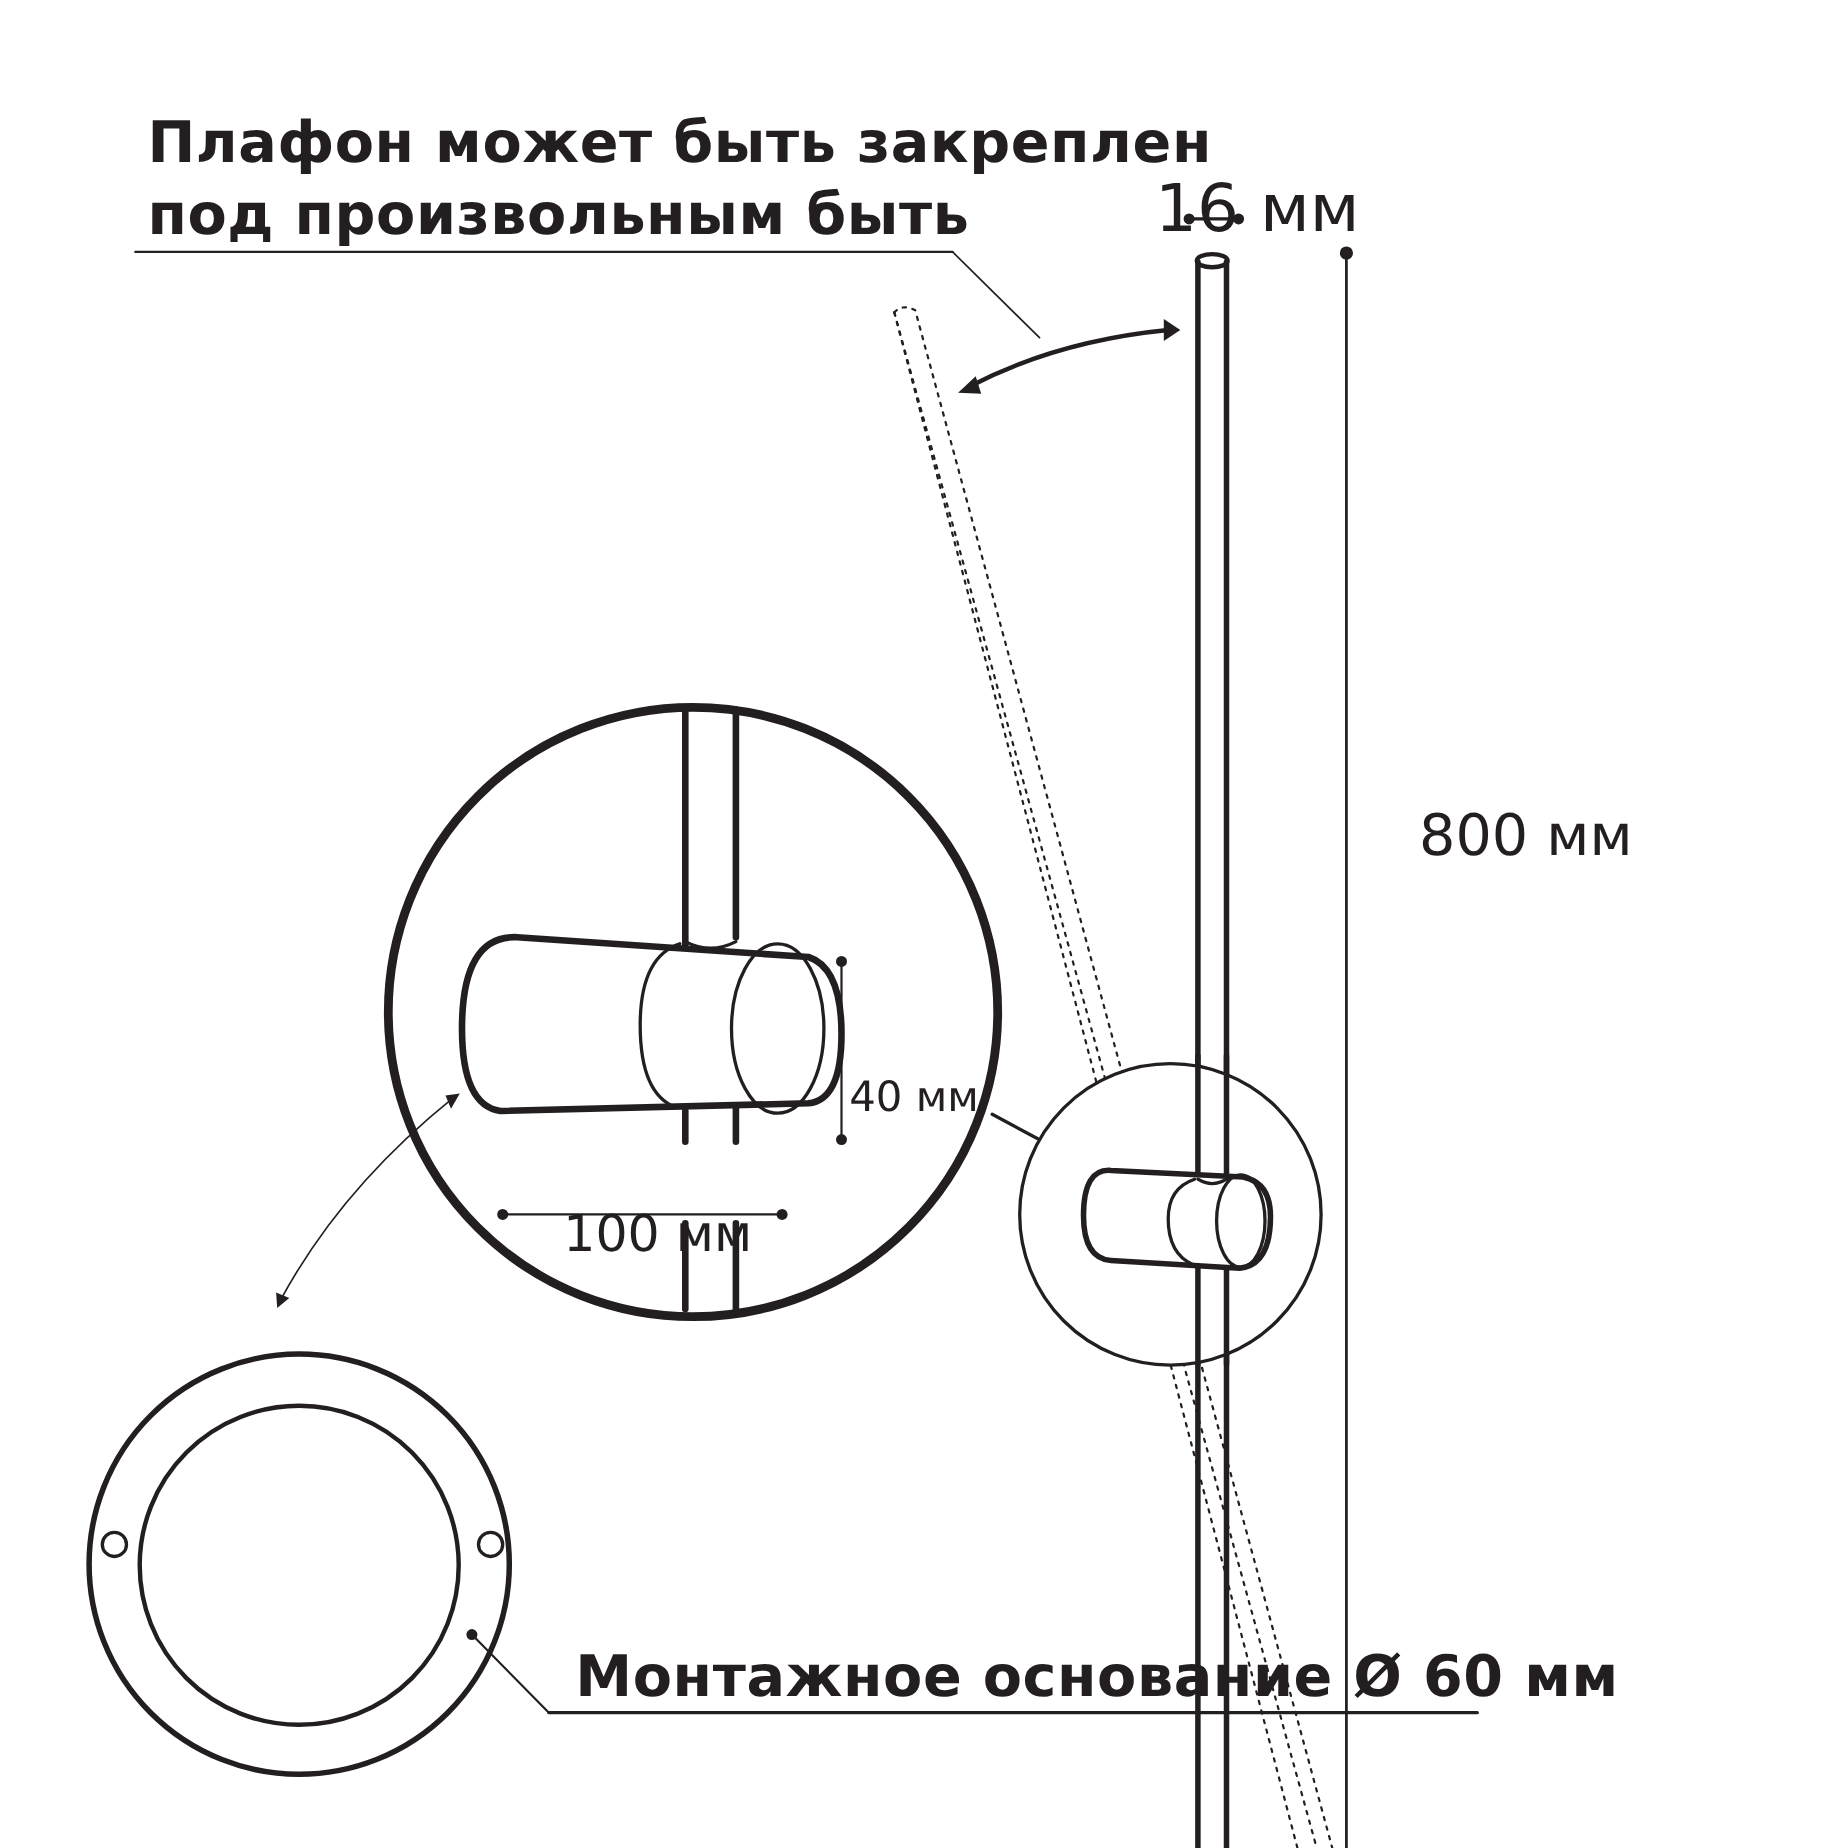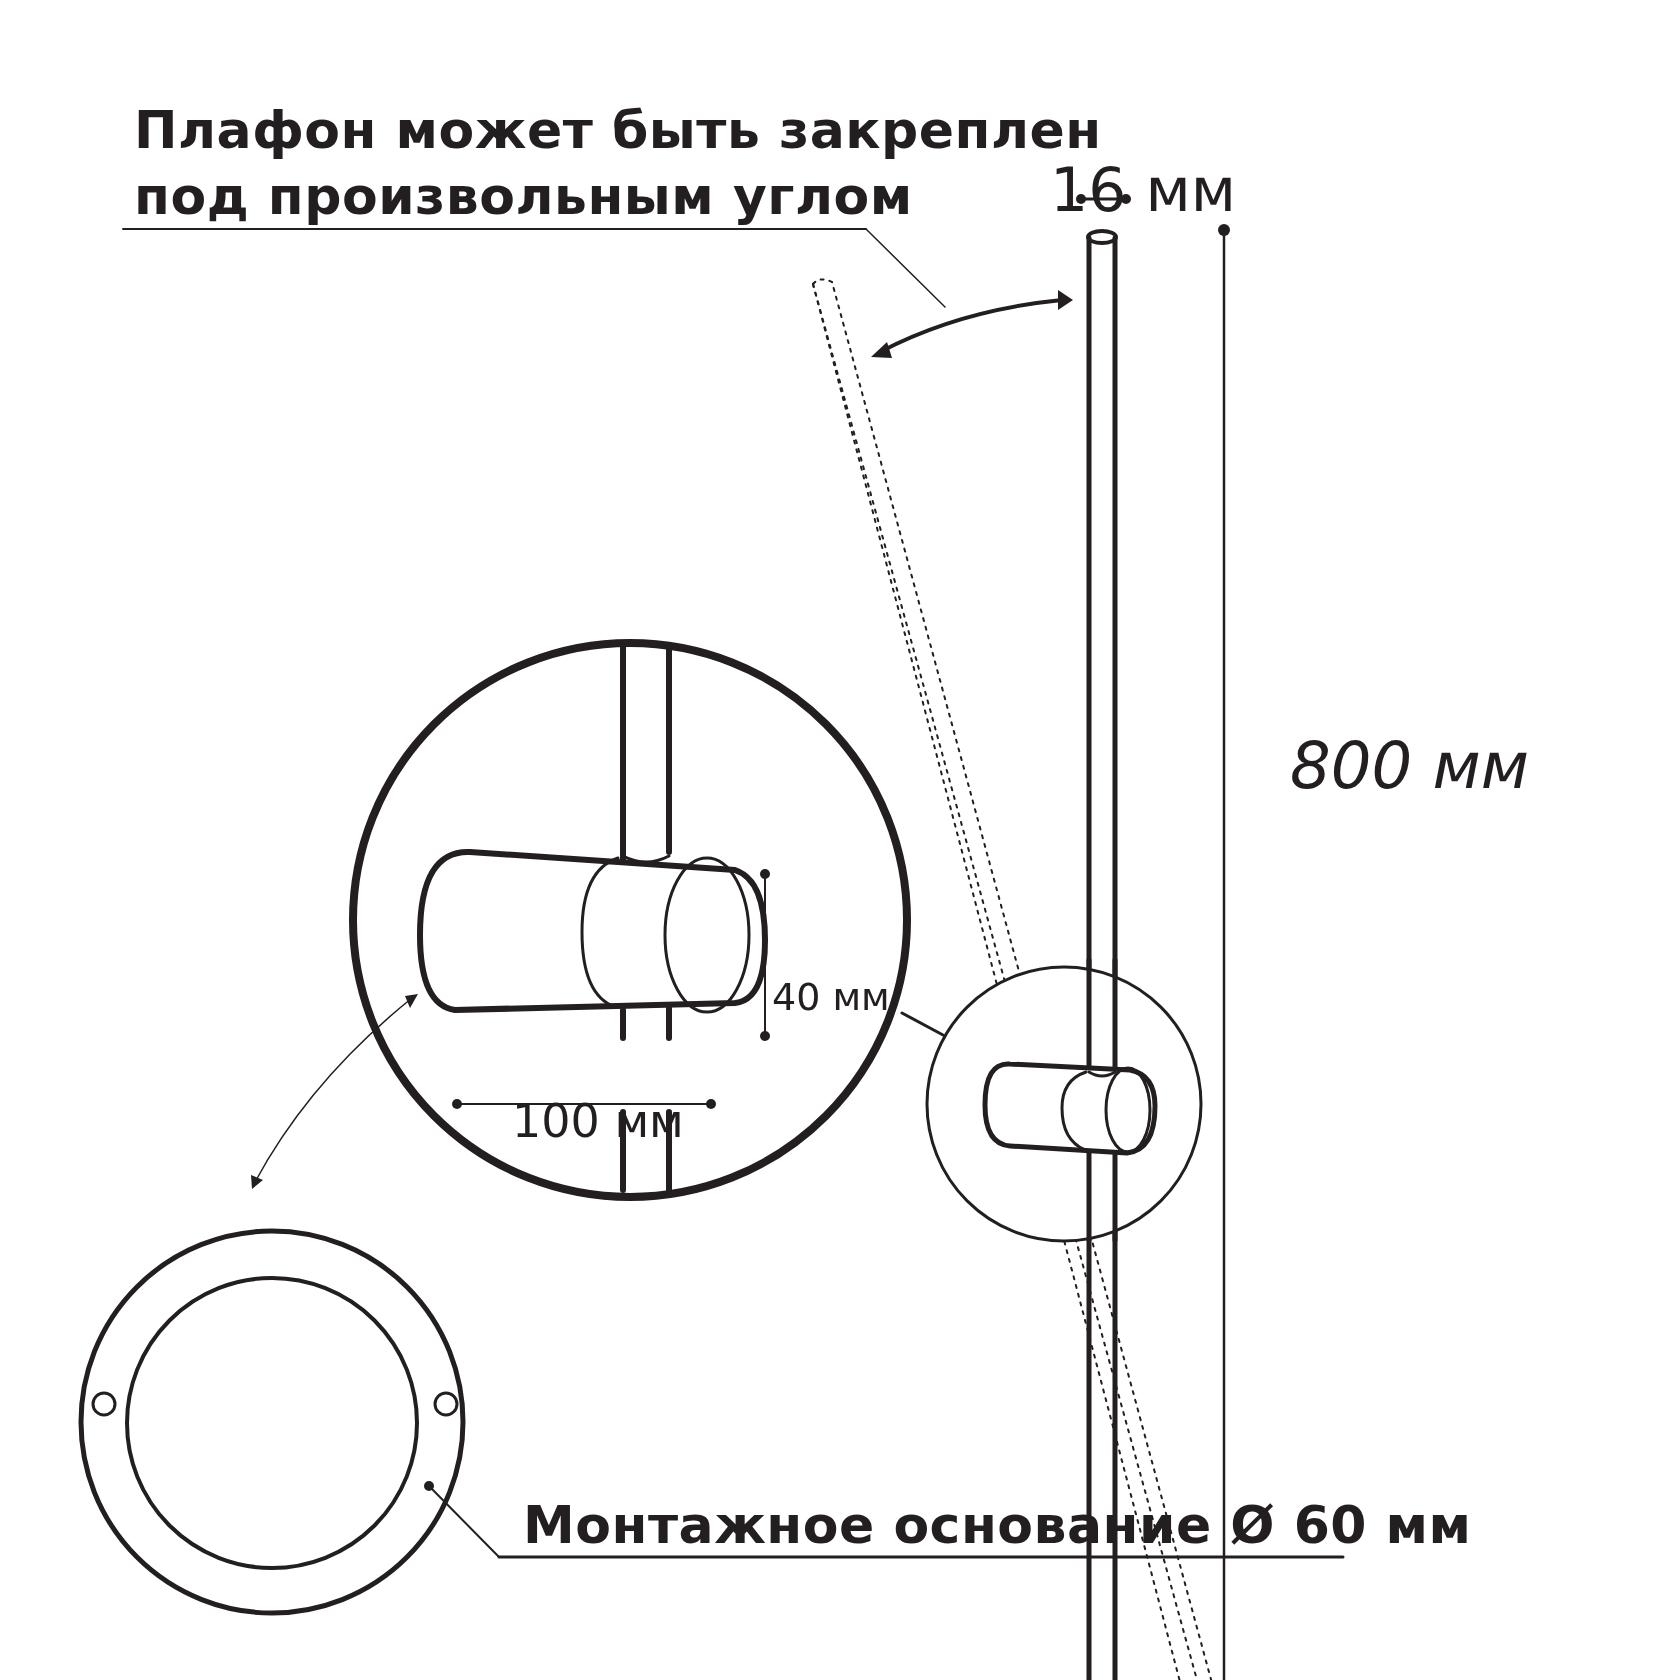--- a/index.html
+++ b/index.html
@@ -105,20 +105,20 @@
     </g>
 
     <g>
       <line x1="429" y1="1486" x2="499" y2="1557" stroke-width="2"></line>
       <line x1="499" y1="1557" x2="1343" y2="1557" stroke-width="3"></line>
     </g>
   </g>
 </svg>
 
 <div class="lbl bold" style="left:134px;top:104px;">Плафон может быть закреплен</div>
-<div class="lbl bold" style="left:134px;top:170px;">под произвольным углом</div>
+<div class="lbl bold" style="left:134px;top:170px;">под произвольным быть</div>
 
 <div class="lbl dim" style="left:1050px;top:120px;font-size:60px;">16 мм</div>
-<div class="lbl dim" style="left:1290px;top:694px;font-size:64px;font-style:italic;">800 мм</div>
+<div class="lbl dim" style="left:1290px;top:694px;font-size:52px;">800 мм</div>
 <div class="lbl dim" style="left:772px;top:938px;font-size:38px;">40 мм</div>
 <div class="lbl dim" style="left:512px;top:1058px;font-size:46px;">100 мм</div>
 
 <div class="lbl bold" style="left:523px;top:1499px;text-align:center;">Монтажное основание Ø 60 мм</div>
 
 </body></html>

